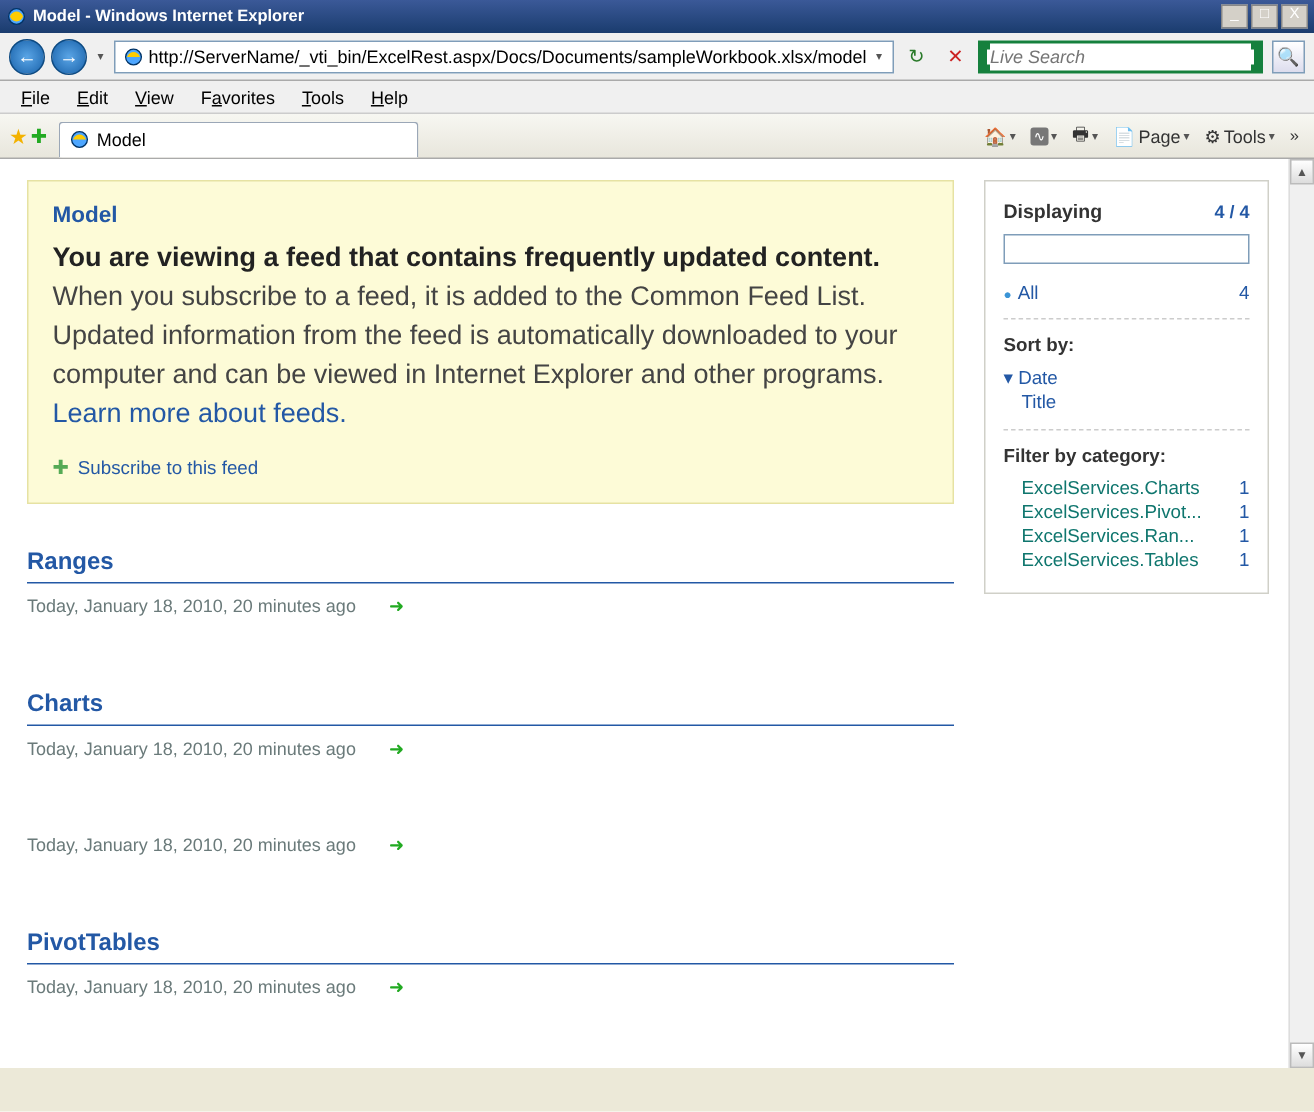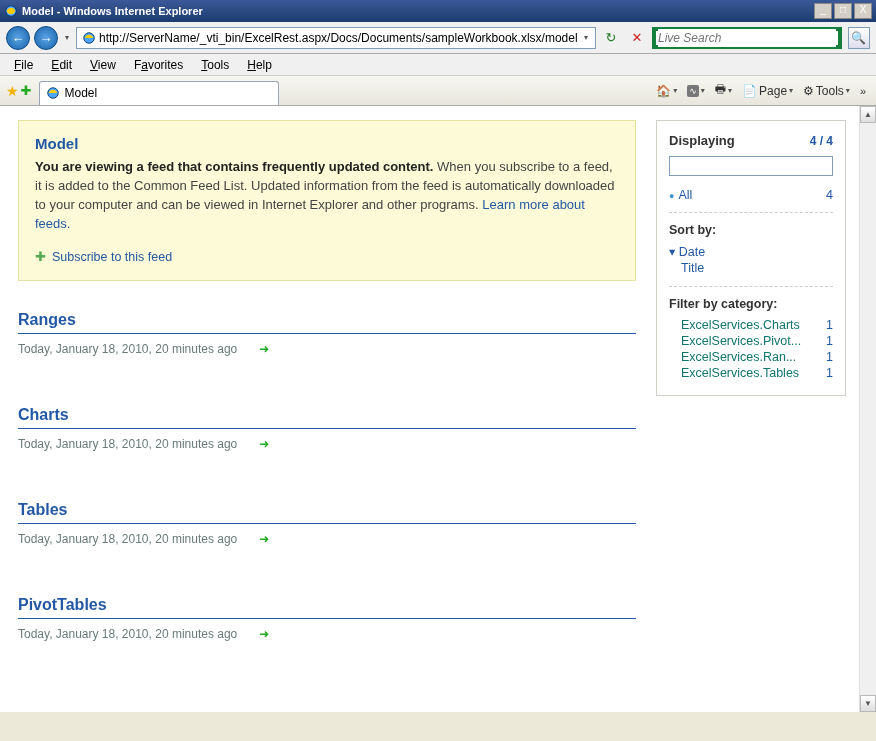--- a/index.html
+++ b/index.html
@@ -12,21 +12,21 @@
 .winbtn { width: 18px; height: 16px; background: #d4d0c8; border: 1px solid #888; font-size: 10px; line-height: 12px; text-align: center; cursor: default; }
 
 .navbar { background: #f0f0f0; border-bottom: 1px solid #aaa; height: 32px; display: flex; align-items: center; padding: 2px 6px; gap: 4px; }
 .navbtn { width: 24px; height: 24px; border-radius: 50%; background: radial-gradient(#5aa5e6,#1861a9); display: flex; align-items: center; justify-content: center; color: #fff; font-size: 13px; border: 1px solid #0d4a82; cursor: default; }
 .navdrop { width: 10px; height: 18px; display: flex; align-items: center; justify-content: center; color: #555; font-size: 8px; }
 .urlbar { flex: 1; display: flex; align-items: center; border: 1px solid #7f9db9; background: #fff; height: 22px; padding: 0 2px; }
 .urlbar .eicon { width: 14px; height: 14px; margin: 0 3px; }
 .urlbar input { border: none; outline: none; flex: 1; font-size: 12px; height: 18px; }
 .urldrop { width: 14px; text-align: center; color: #555; font-size: 8px; }
 .iconbtn { width: 22px; height: 22px; display: flex; align-items: center; justify-content: center; border: 1px solid transparent; font-size: 13px; }
-.searchbox { display: flex; align-items: center; border: 4px solid #15803d; background: #fff; height: 22px; width: 190px; padding: 0 2px; }
+.searchbox { display: flex; align-items: center; border: 6px solid #15803d; background: #fff; height: 22px; width: 190px; padding: 0 2px; }
 .searchbox input { border: none; outline: none; flex: 1; font-size: 12px; font-style: italic; color: #888; height: 18px; }
 .searchgo { width: 22px; height: 22px; border: 1px solid #7f9db9; background: linear-gradient(#fff,#dde); margin-left: 2px; display: flex; align-items: center; justify-content: center; font-size: 12px; color: #336; }
 
 .menubar { background: #f0f0f0; height: 22px; display: flex; align-items: center; padding: 0 6px; gap: 2px; border-bottom: 1px solid #ccc; }
 .menuitem { padding: 2px 8px; font-size: 12px; cursor: default; text-align: center; }
 .menuitem u { text-decoration: underline; }
 
 .tabbar { background: linear-gradient(#f7f7f2,#e8e6dc); height: 30px; display: flex; align-items: center; padding: 2px 6px; border-bottom: 1px solid #aaa; }
 .favstar { font-size: 14px; color: #f3b200; margin-right: 2px; }
 .addfav { font-size: 13px; color: #2a2; margin-right: 8px; }
@@ -37,21 +37,21 @@
 .cmdbtn .drop { font-size: 8px; color: #555; }
 
 .content { background: #fff; height: 606px; display: flex; overflow: hidden; padding: 14px 18px 10px 18px; gap: 20px; position: relative; }
 .scrollv { position: absolute; right: 0; top: 0; bottom: 0; width: 17px; background: #f0f0f0; border-left: 1px solid #ddd; }
 .scrollv .sbtn { height: 17px; background: linear-gradient(#fff,#ddd); border: 1px solid #bbb; display: flex; align-items: center; justify-content: center; font-size: 8px; color: #555; }
 .scrollv .sbtn.bot { position: absolute; bottom: 0; left: 0; right: 0; }
 
 .main { flex: 1; }
 .infobox { background: #fdfbd7; border: 1px solid #e6e2a3; padding: 14px 16px 16px 16px; margin-bottom: 30px; }
 .infobox h2 { color: #2358a5; font-size: 15px; font-weight: bold; margin-bottom: 6px; }
-.infobox p { font-size: 13px; line-height: 1.45; color: #444; }
+.infobox p { font-size: 18px; line-height: 1.45; color: #444; }
 .infobox p b { color: #222; }
 .infobox a { color: #2358a5; text-decoration: none; }
 .subline { margin-top: 16px; display: flex; align-items: center; gap: 6px; }
 .subline .ic { color: #5a5; font-size: 13px; }
 .subline a { color: #2358a5; font-size: 12.5px; text-decoration: none; }
 
 .feeditem { margin-bottom: 50px; }
 .feeditem h3 { color: #2358a5; font-size: 16px; font-weight: bold; border-bottom: 1px solid #2358a5; padding-bottom: 4px; margin-bottom: 8px; }
 .tstamp { font-size: 12px; color: #6a7a7a; display: flex; align-items: center; gap: 22px; }
 .tstamp .arr { color: #2a2; font-size: 12px; }
@@ -183,21 +183,20 @@
         </div>
     </div>
     <div class="feeditem">
       <h3><a href="#" style="text-decoration:none;color:inherit">Charts</a></h3>
       <div class="tstamp">
           <span>Today, January 18, 2010, 20 minutes ago</span>
           <span class="arr">➜</span>
         </div>
     </div>
     <div class="feeditem">
-      <h3><a href="#" style="text-decoration:none;color:inherit">Tables</a></h3>
       <div class="tstamp">
           <span>Today, January 18, 2010, 20 minutes ago</span>
           <span class="arr">➜</span>
         </div>
     </div>
     <div class="feeditem" style="margin-bottom:10px">
       <h3><a href="#" style="text-decoration:none;color:inherit">PivotTables</a></h3>
       <div class="tstamp">
           <span>Today, January 18, 2010, 20 minutes ago</span>
           <span class="arr">➜</span>

